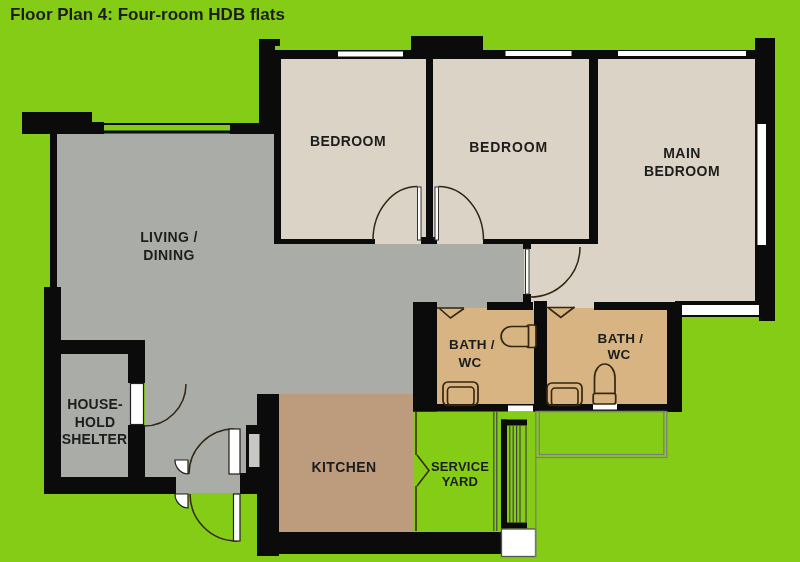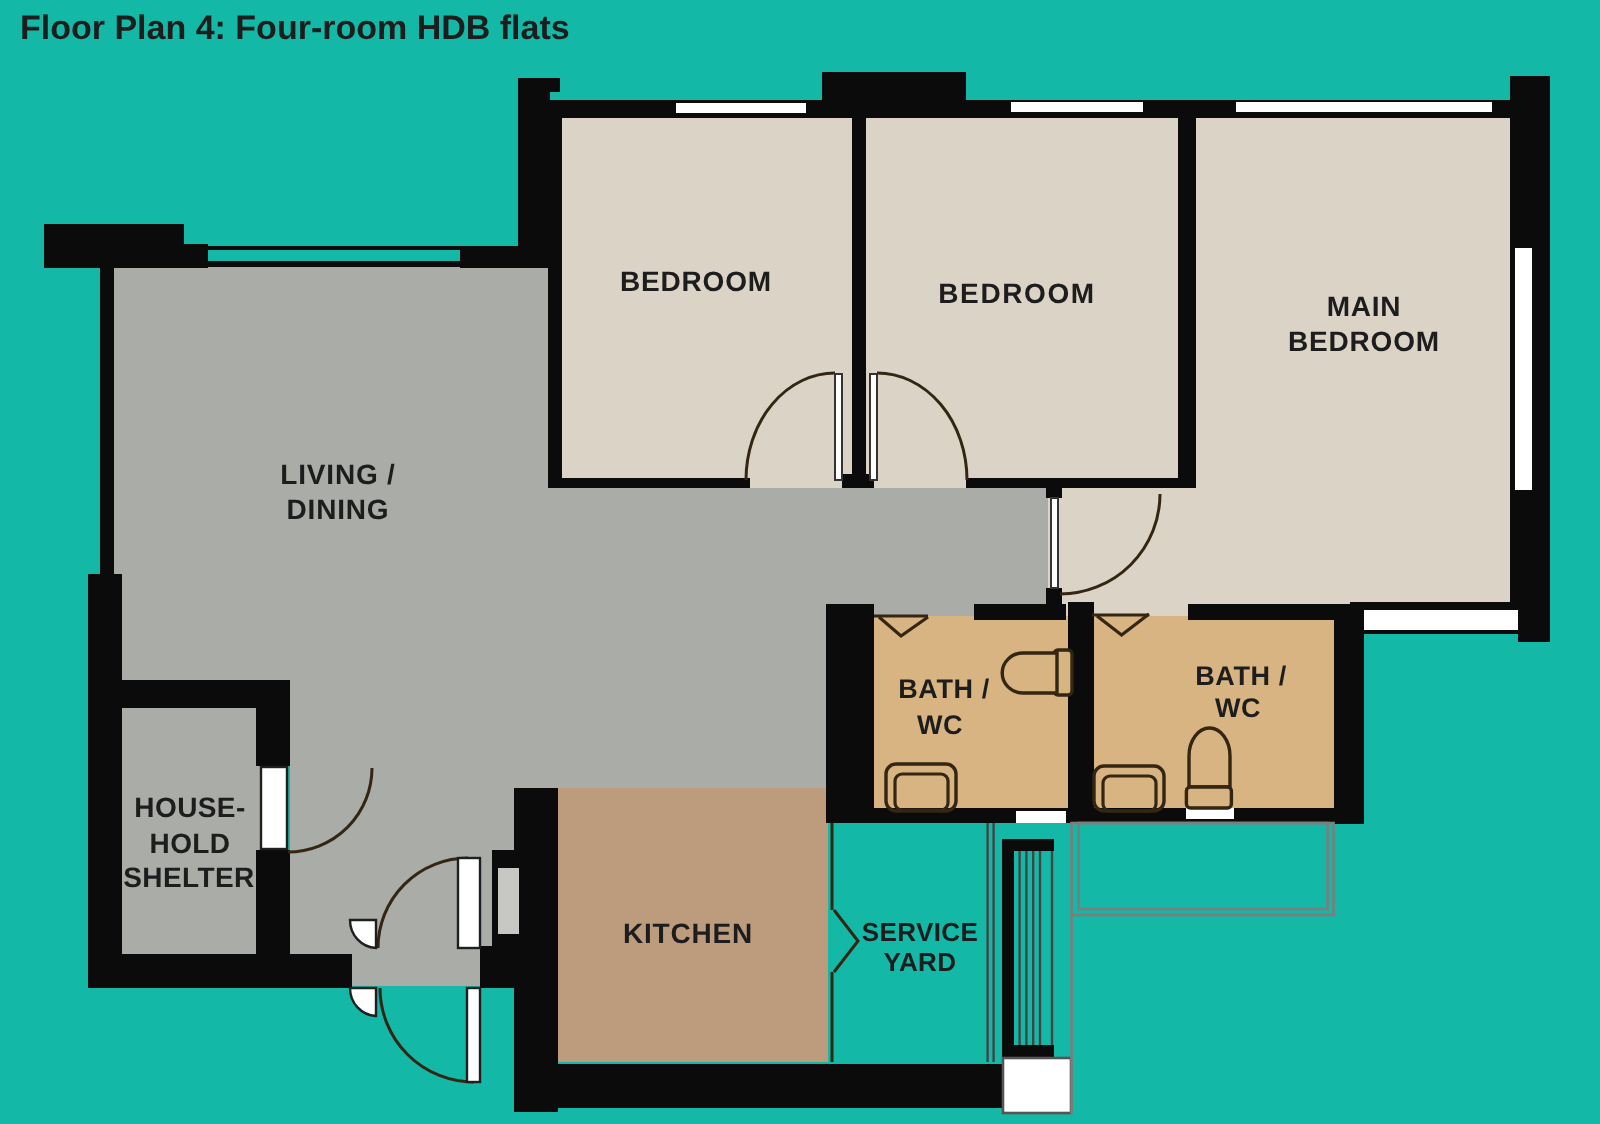--- a/index.html
+++ b/index.html
@@ -1,16 +1,16 @@
 <!DOCTYPE html>
 <html><head>
 <meta charset="utf-8">
 <style>
   html,body{margin:0;padding:0;background:#ffffff;}
-  .page{position:relative;width:800px;height:562px;background:#14b8a6;overflow:hidden;
+  .page{position:relative;width:800px;height:562px;background:#84cc16;overflow:hidden;
         font-family:"Liberation Sans", sans-serif;}
   svg{position:absolute;left:0;top:0;}
   text{font-family:"Liberation Sans", sans-serif;font-weight:bold;fill:#1d1d1d;}
 </style>
 </head>
 <body>
 <div class="page">
 <svg width="800" height="562" viewBox="0 0 800 562">
 
   <polygon points="57,133 274,133 274,244 524,244 524,308 413,308 413,394 259,394 259,477 145,477 145,340 61,340 61,287 57,287" fill="#aaaca7"></polygon>

